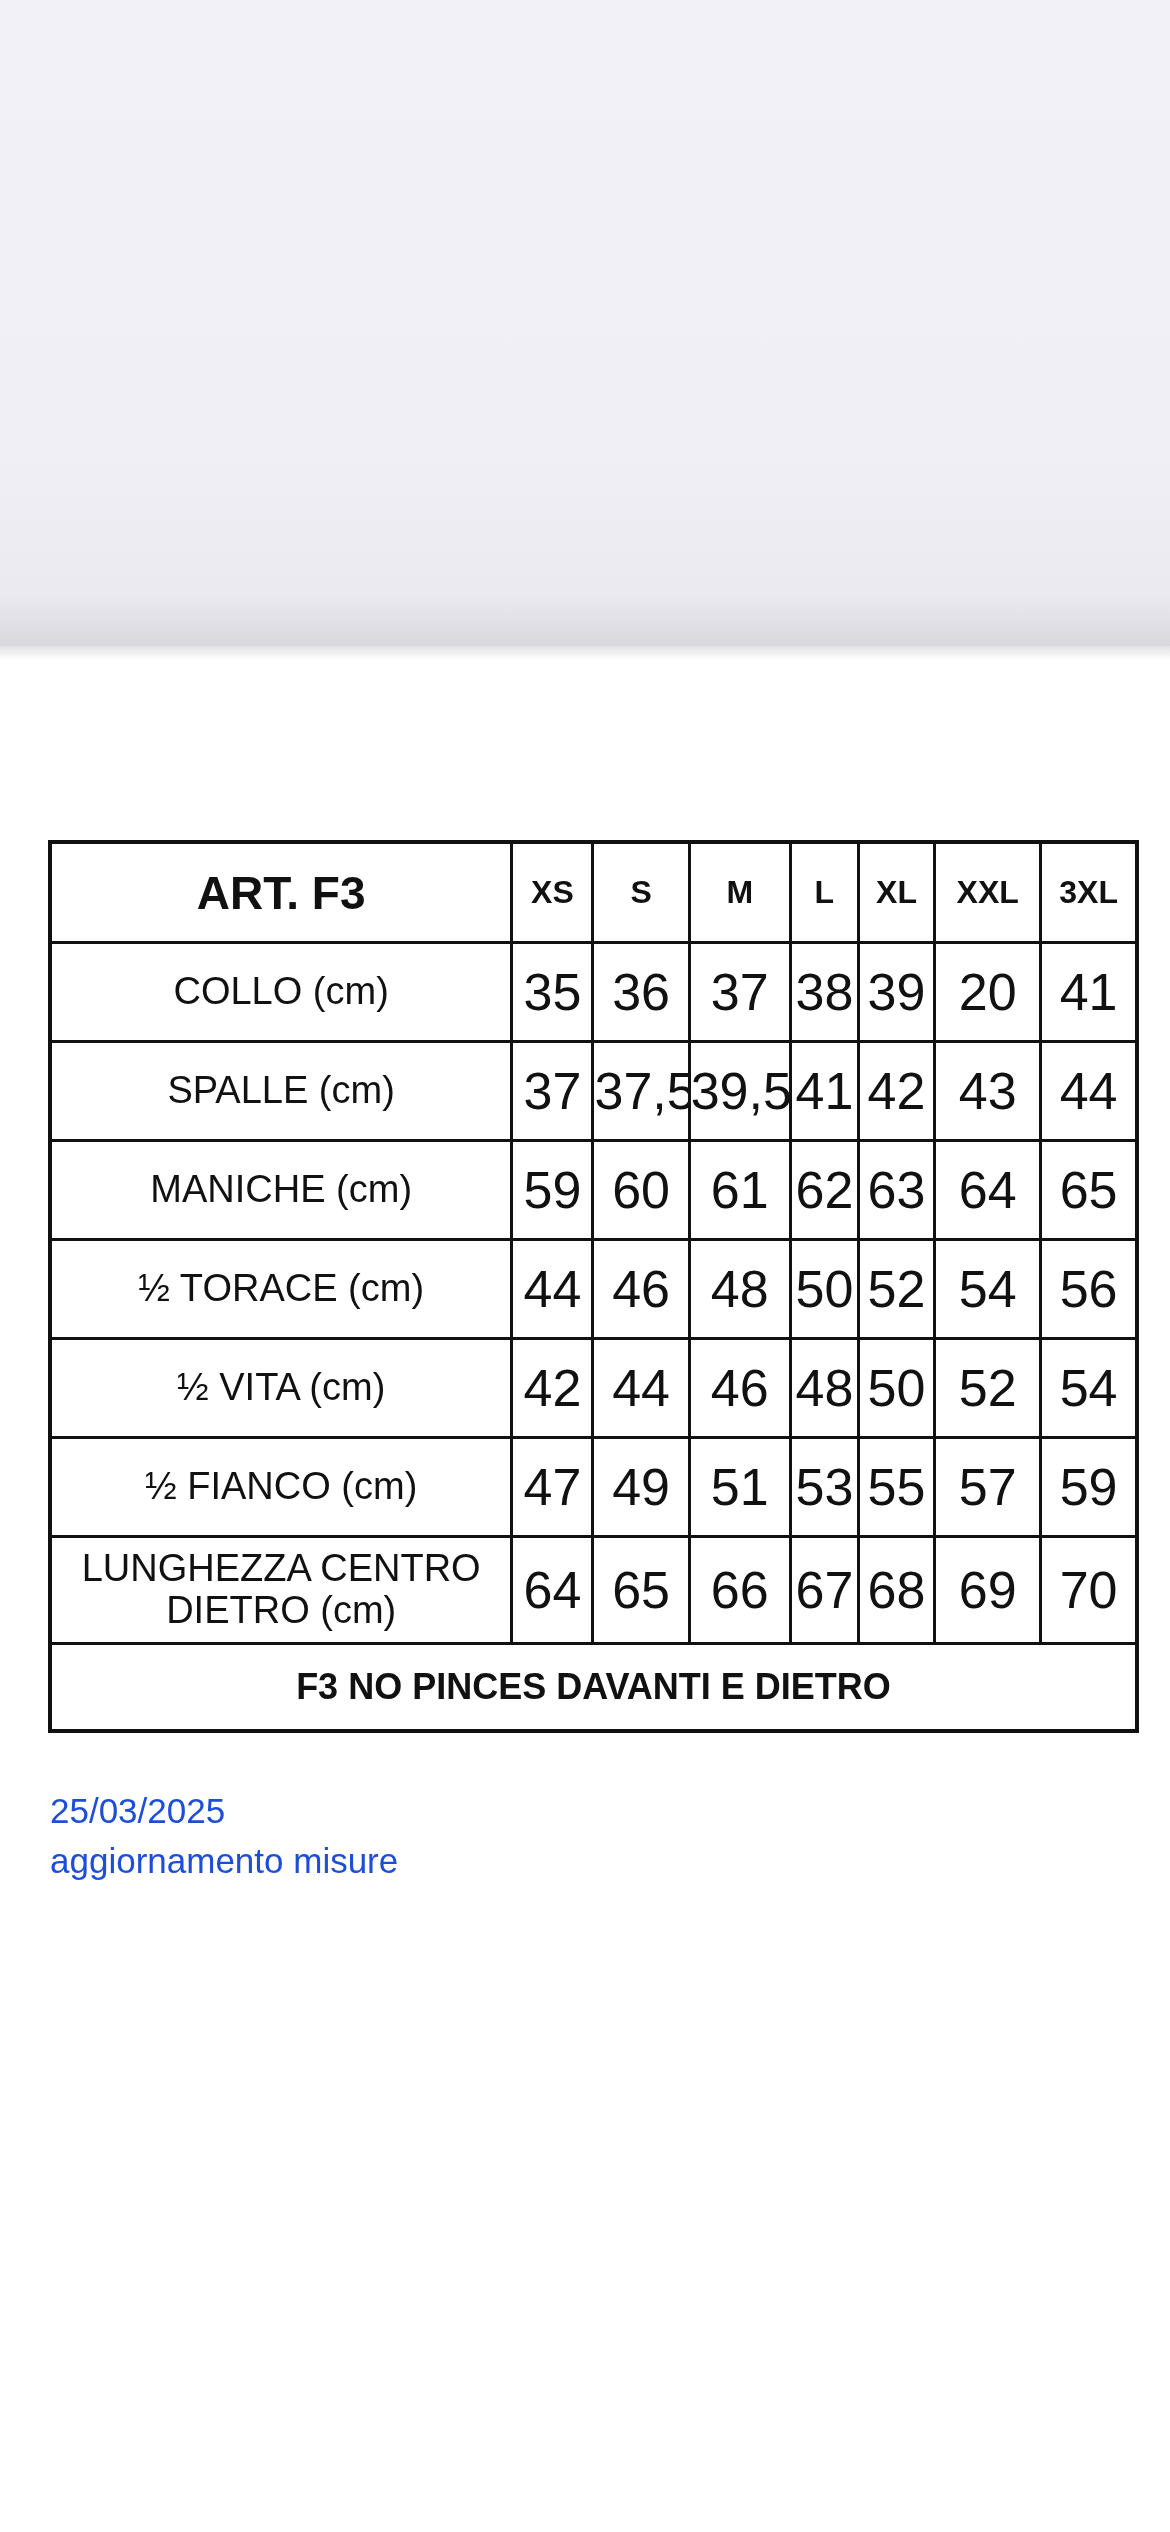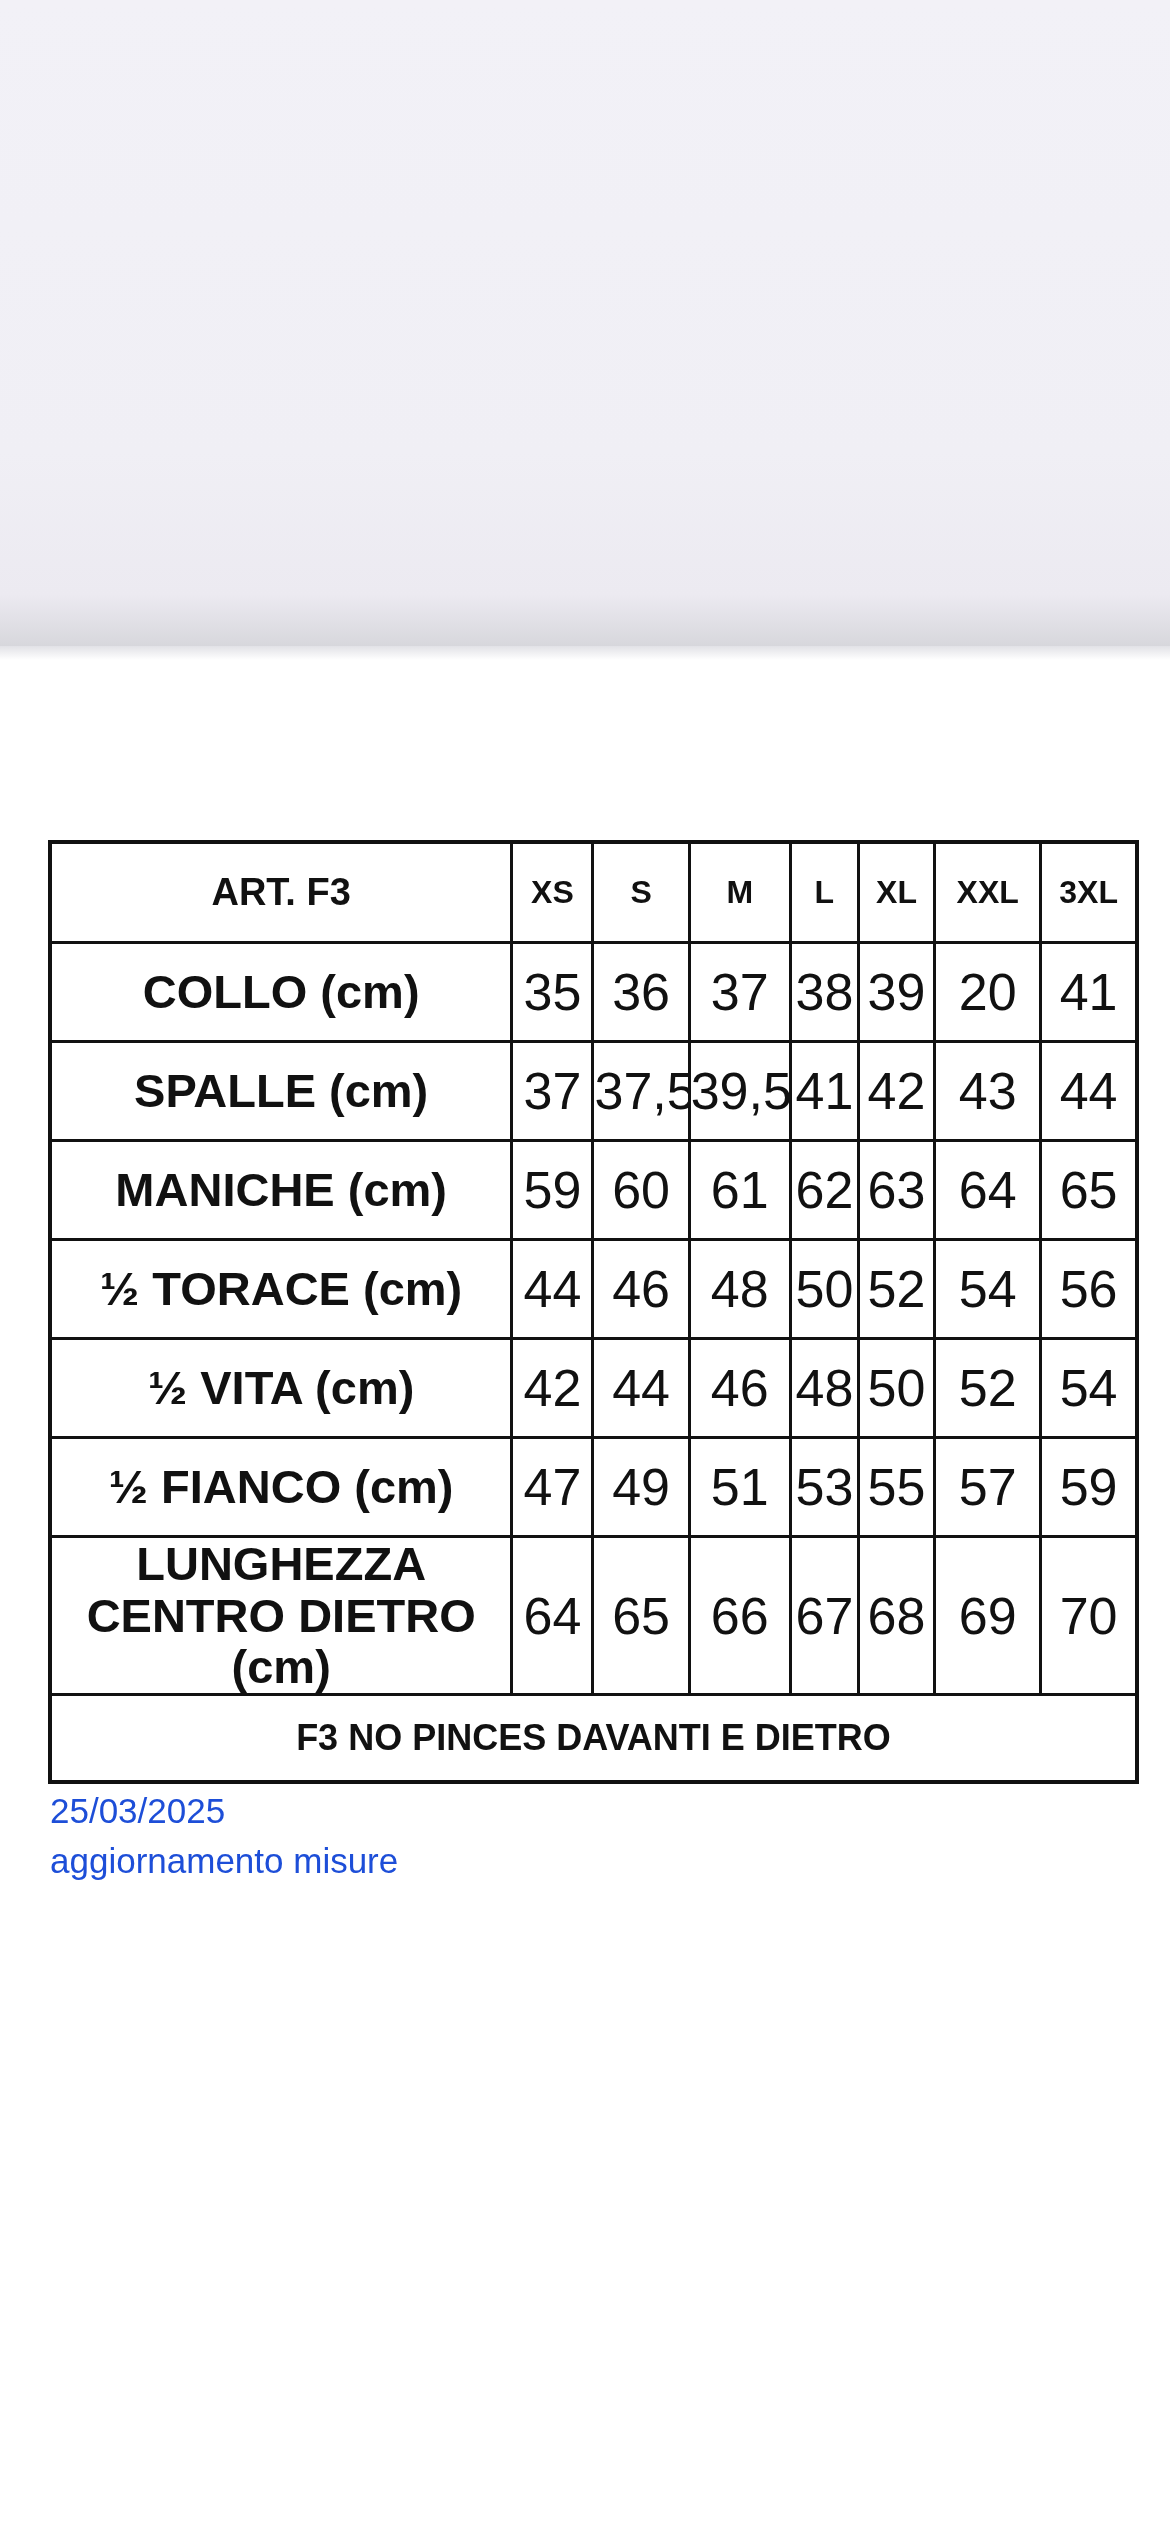--- a/index.html
+++ b/index.html
@@ -43,31 +43,31 @@
   table.size-table td {
     border: 3px solid #111111;
     text-align: center;
     vertical-align: middle;
     padding: 0;
     overflow: hidden;
   }
   table.size-table { border: 4px solid #111111; }
   td.hdr-title {
     font-weight: 700;
-    font-size: 38px;
+    font-size: 46px;
     height: 97px;
   }
   td.hdr-size {
     font-weight: 700;
     font-size: 32px;
     height: 97px;
   }
   td.lbl {
-    font-weight: 700;
-    font-size: 47px;
+    font-weight: 400;
+    font-size: 38px;
     height: 96px;
     line-height: 1.1;
     padding: 0 4px;
     margin-left: 8px;
   }
   td.num {
     font-weight: 400;
     font-size: 52px;
     height: 96px;
   }

